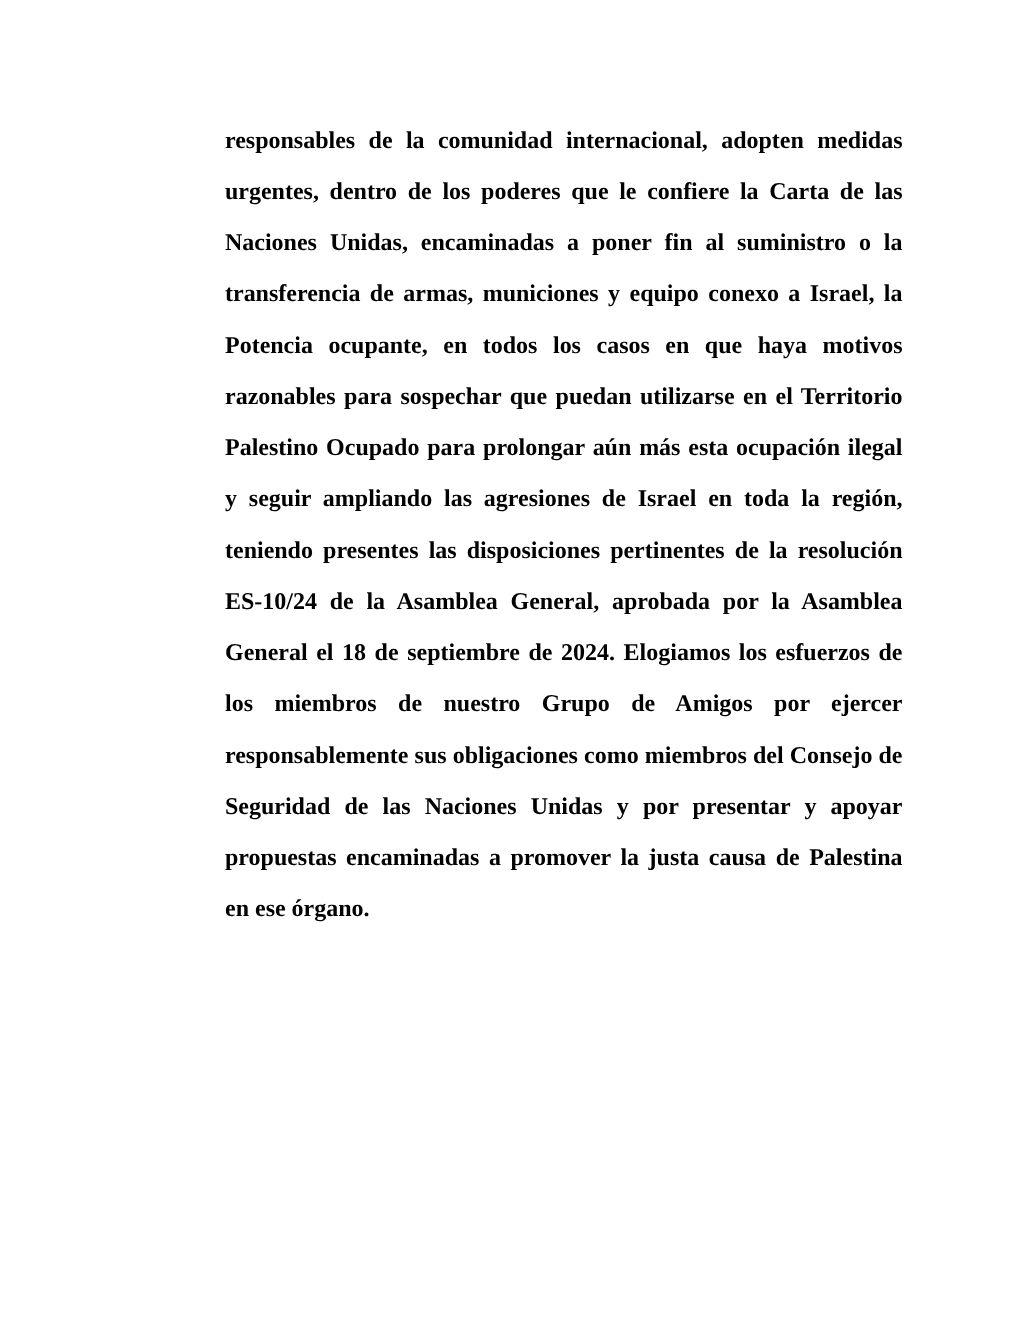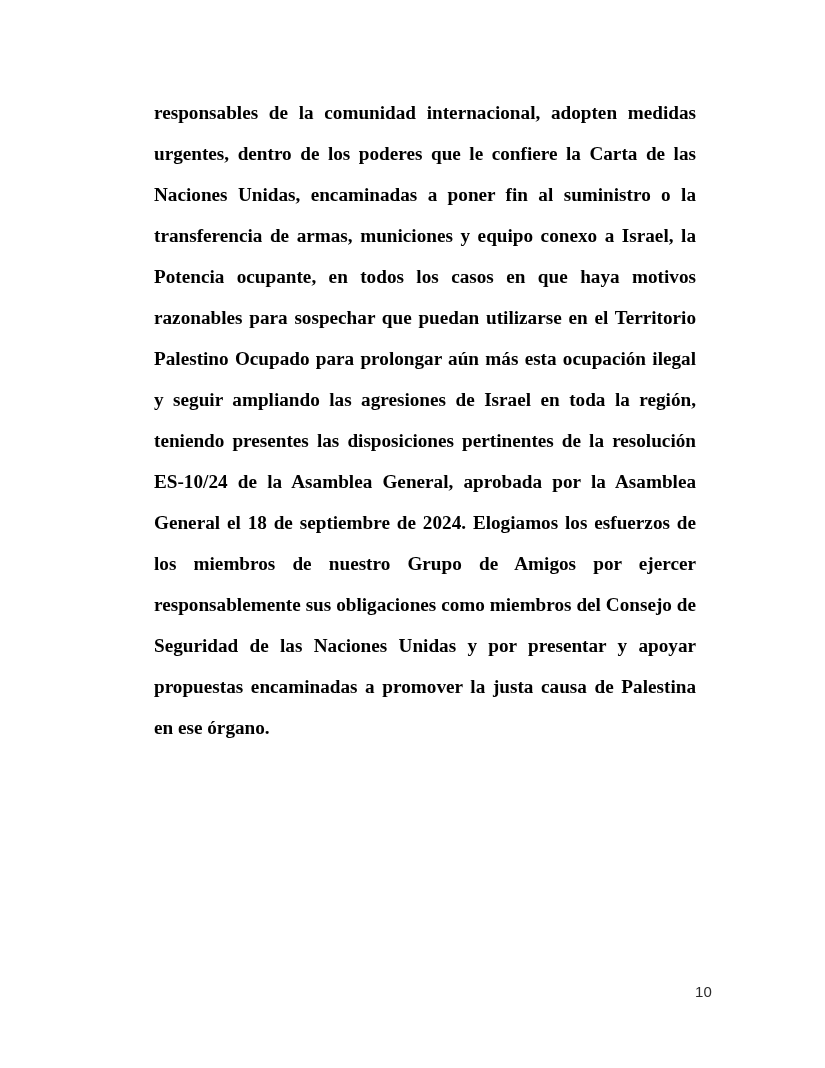--- a/index.html
+++ b/index.html
@@ -14,21 +14,21 @@
     width: 825px;
     height: 1068px;
     margin: 0 auto;
     background: #ffffff;
     overflow: hidden;
     box-sizing: border-box;
   }
 
   .text-column {
     position: absolute;
-    left: 154px;
+    left: 180px;
     top: 92px;
     width: 542px;
   }
 
   .body-paragraph {
     margin: 0;
     font-family: "Liberation Serif", "DejaVu Serif", serif;
     font-weight: bold;
     font-size: 19.2px;
     line-height: 41px;
@@ -61,17 +61,14 @@
 </style>
 </head>
 <body>
 
 <div class="page">
 
   <div class="text-column">
     <p class="body-paragraph">responsables de la comunidad internacional, adopten medidas urgentes, dentro de los poderes que le confiere la Carta de las Naciones Unidas, encaminadas a poner fin al suministro o la transferencia de armas, municiones y equipo conexo a Israel, la Potencia ocupante, en todos los casos en que haya motivos razonables para sospechar que puedan utilizarse en el Territorio Palestino Ocupado para prolongar aún más esta ocupación ilegal y seguir ampliando las agresiones de Israel en toda la región, teniendo presentes las disposiciones pertinentes de la resolución ES-10/24 de la Asamblea General, aprobada por la Asamblea General el 18 de septiembre de 2024. Elogiamos los esfuerzos de los miembros de nuestro Grupo de Amigos por ejercer responsablemente sus obligaciones como miembros del Consejo de Seguridad de las Naciones Unidas y por presentar y apoyar propuestas encaminadas a promover la justa causa de Palestina en ese órgano.</p>
   </div>
 
-  <div class="page-footer">
-    <span class="page-number">10</span>
-  </div>
 
 </div>
 
 </body></html>

